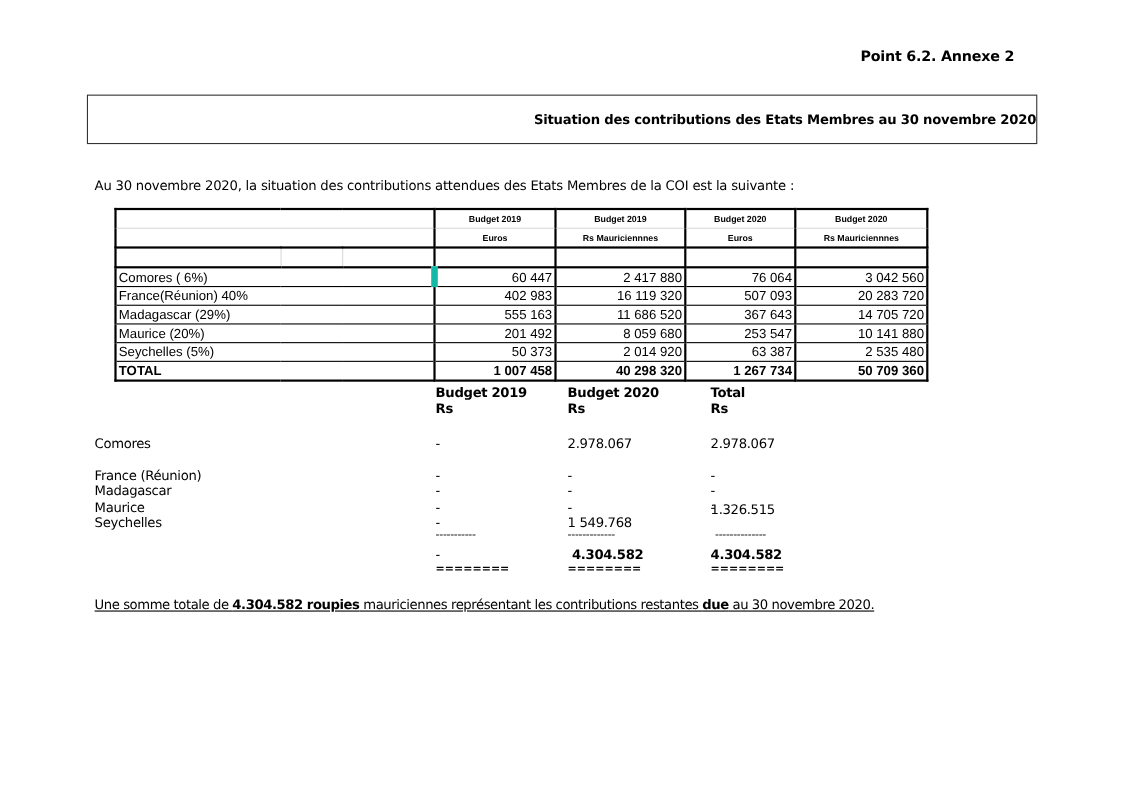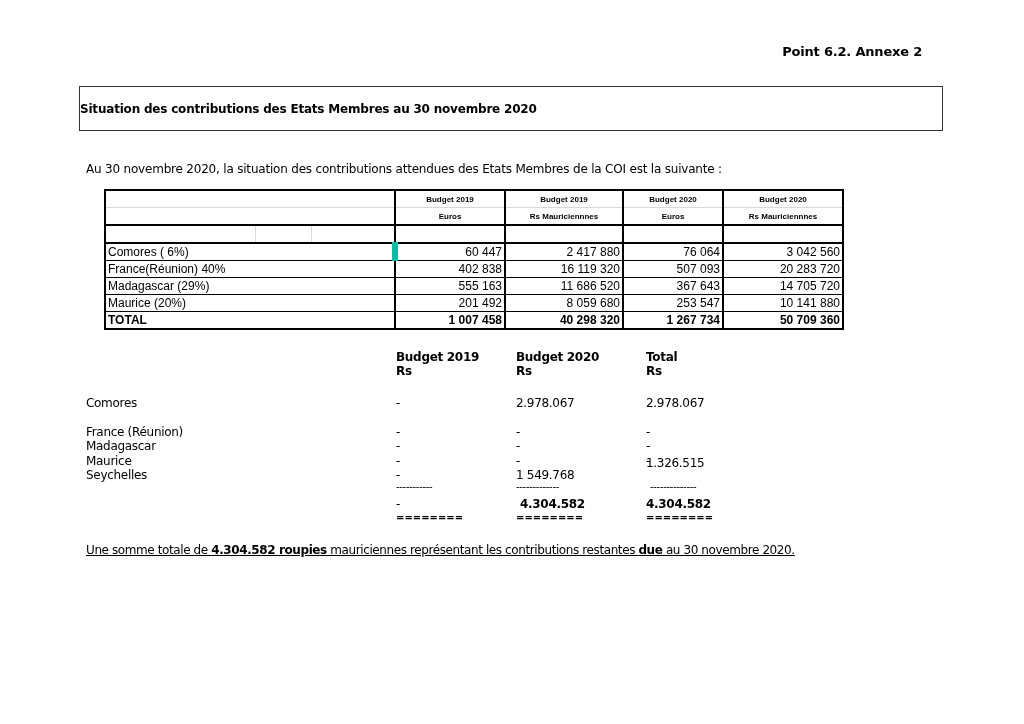--- a/index.html
+++ b/index.html
@@ -2,21 +2,21 @@
 <html><head>
   <meta charset="utf-8">
   <style>
     html, body { margin: 0; padding: 0; background: #ffffff; }
     body { width: 1024px; height: 724px; position: relative; overflow: hidden;
            font-family: "DejaVu Sans", sans-serif; color: #000; }
     .annex { position: absolute; left: 760px; top: 44px; width: 162px; text-align: right;
              font-weight: bold; font-size: 13px; letter-spacing: -0.2px; }
     .title-box { position: absolute; left: 79px; top: 86px; width: 864px; height: 45px;
                  border: 1.5px solid #333; box-sizing: border-box;
-                 display: flex; align-items: center; justify-content: flex-start;
+                 display: flex; align-items: center; justify-content: flex-end;
                  font-weight: bold; font-size: 12px; letter-spacing: -0.2px; }
     .intro { position: absolute; left: 86px; top: 162px; font-size: 12px; letter-spacing: -0.2px; white-space: nowrap; }
     .u { }
 
     table.budget { position: absolute; left: 104px; top: 189px; border-collapse: collapse;
                    font-family: "Liberation Sans", sans-serif; font-size: 12px; }
     table.budget td { padding: 0 2px; height: 16px; line-height: 15px; border: 1px solid #d9d9d9; }
     table.budget .h td { font-size: 8px; font-weight: bold; text-align: center; height: 16px; }
     table.budget td.num { text-align: right; border: 2px solid #000; border-top: 1px solid #000; border-bottom: 1px solid #000; }
     table.budget td.lab { border-top: 1px solid #000; border-bottom: 1px solid #000; }
@@ -85,38 +85,45 @@
   </tr>
   <tr>
     <td class="lab lab1" colspan="3" style="border-right:6px solid #14b8a6">Comores ( 6%)</td>
     <td class="num">60 447</td>
     <td class="num">2 417 880</td>
     <td class="num">76 064</td>
     <td class="num">3 042 560</td>
   </tr>
   <tr>
     <td class="lab lab1" colspan="3" style="border-right:2px solid #000">France(Réunion) 40%</td>
-    <td class="num">402 838</td>
+    <td class="num">402 983</td>
     <td class="num">16 119 320</td>
     <td class="num">507 093</td>
     <td class="num">20 283 720</td>
   </tr>
   <tr>
     <td class="lab lab1" colspan="3" style="border-right:2px solid #000">Madagascar (29%)</td>
     <td class="num">555 163</td>
     <td class="num">11 686 520</td>
     <td class="num">367 643</td>
     <td class="num">14 705 720</td>
   </tr>
   <tr>
     <td class="lab lab1" colspan="3" style="border-right:2px solid #000">Maurice (20%)</td>
     <td class="num">201 492</td>
     <td class="num">8 059 680</td>
     <td class="num">253 547</td>
     <td class="num">10 141 880</td>
+  </tr>
+  <tr>
+    <td class="lab lab1" colspan="3" style="border-right:2px solid #000">Seychelles (5%)</td>
+    <td class="num">50 373</td>
+    <td class="num">2 014 920</td>
+    <td class="num">63 387</td>
+    <td class="num">2 535 480</td>
   </tr>
   <tr class="total">
     <td class="lab lab1" colspan="3" style="border-right:2px solid #000">TOTAL</td>
     <td class="num">1 007 458</td>
     <td class="num">40 298 320</td>
     <td class="num">1 267 734</td>
     <td class="num">50 709 360</td>
   </tr>
 </tbody>
   </table>

